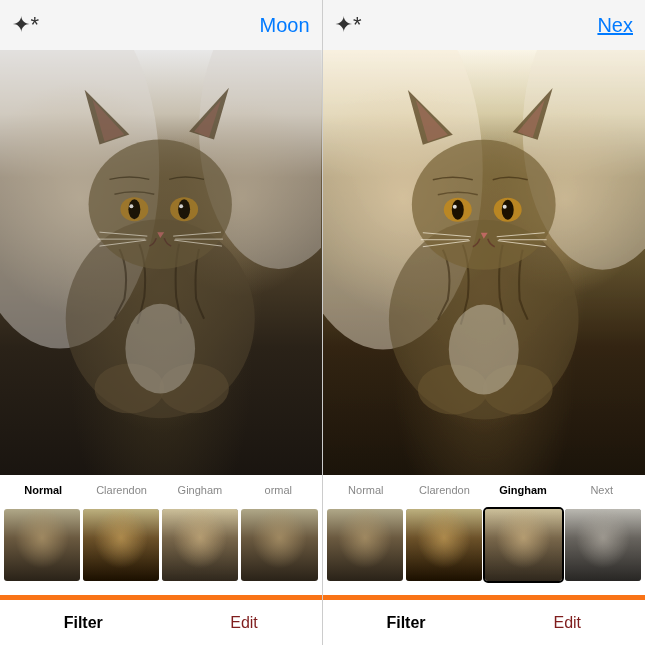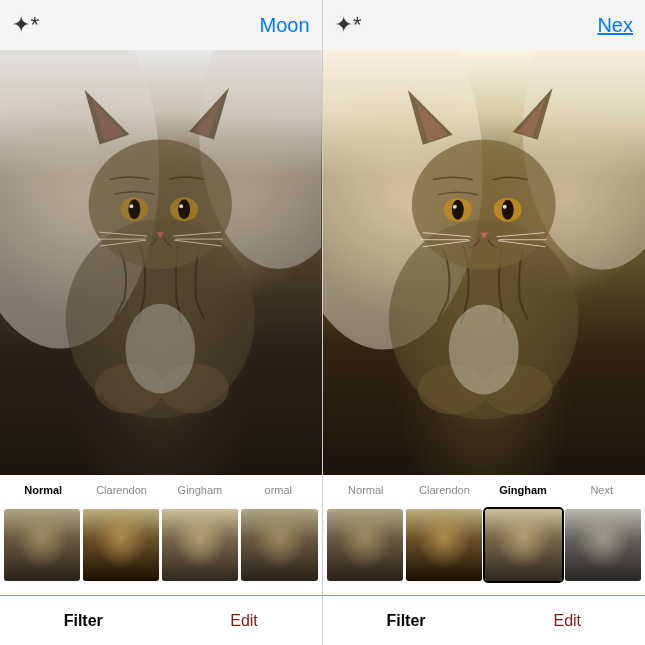--- a/index.html
+++ b/index.html
@@ -171,21 +171,21 @@
       filter: grayscale(0.8) brightness(1.1);
     }
 
     
     .bottom-bar {
       height: 50px;
       background: #fff;
       display: flex;
       align-items: center;
       justify-content: space-around;
-      border-top: 1px solid #f97316;
+      border-top: 5px solid #f97316;
       flex-shrink: 0;
     }
 
     .tab-btn {
       font-size: 16px;
       color: #7f1d1d;
       font-weight: 400;
       text-align: center;
       padding: 8px 20px;
     }

